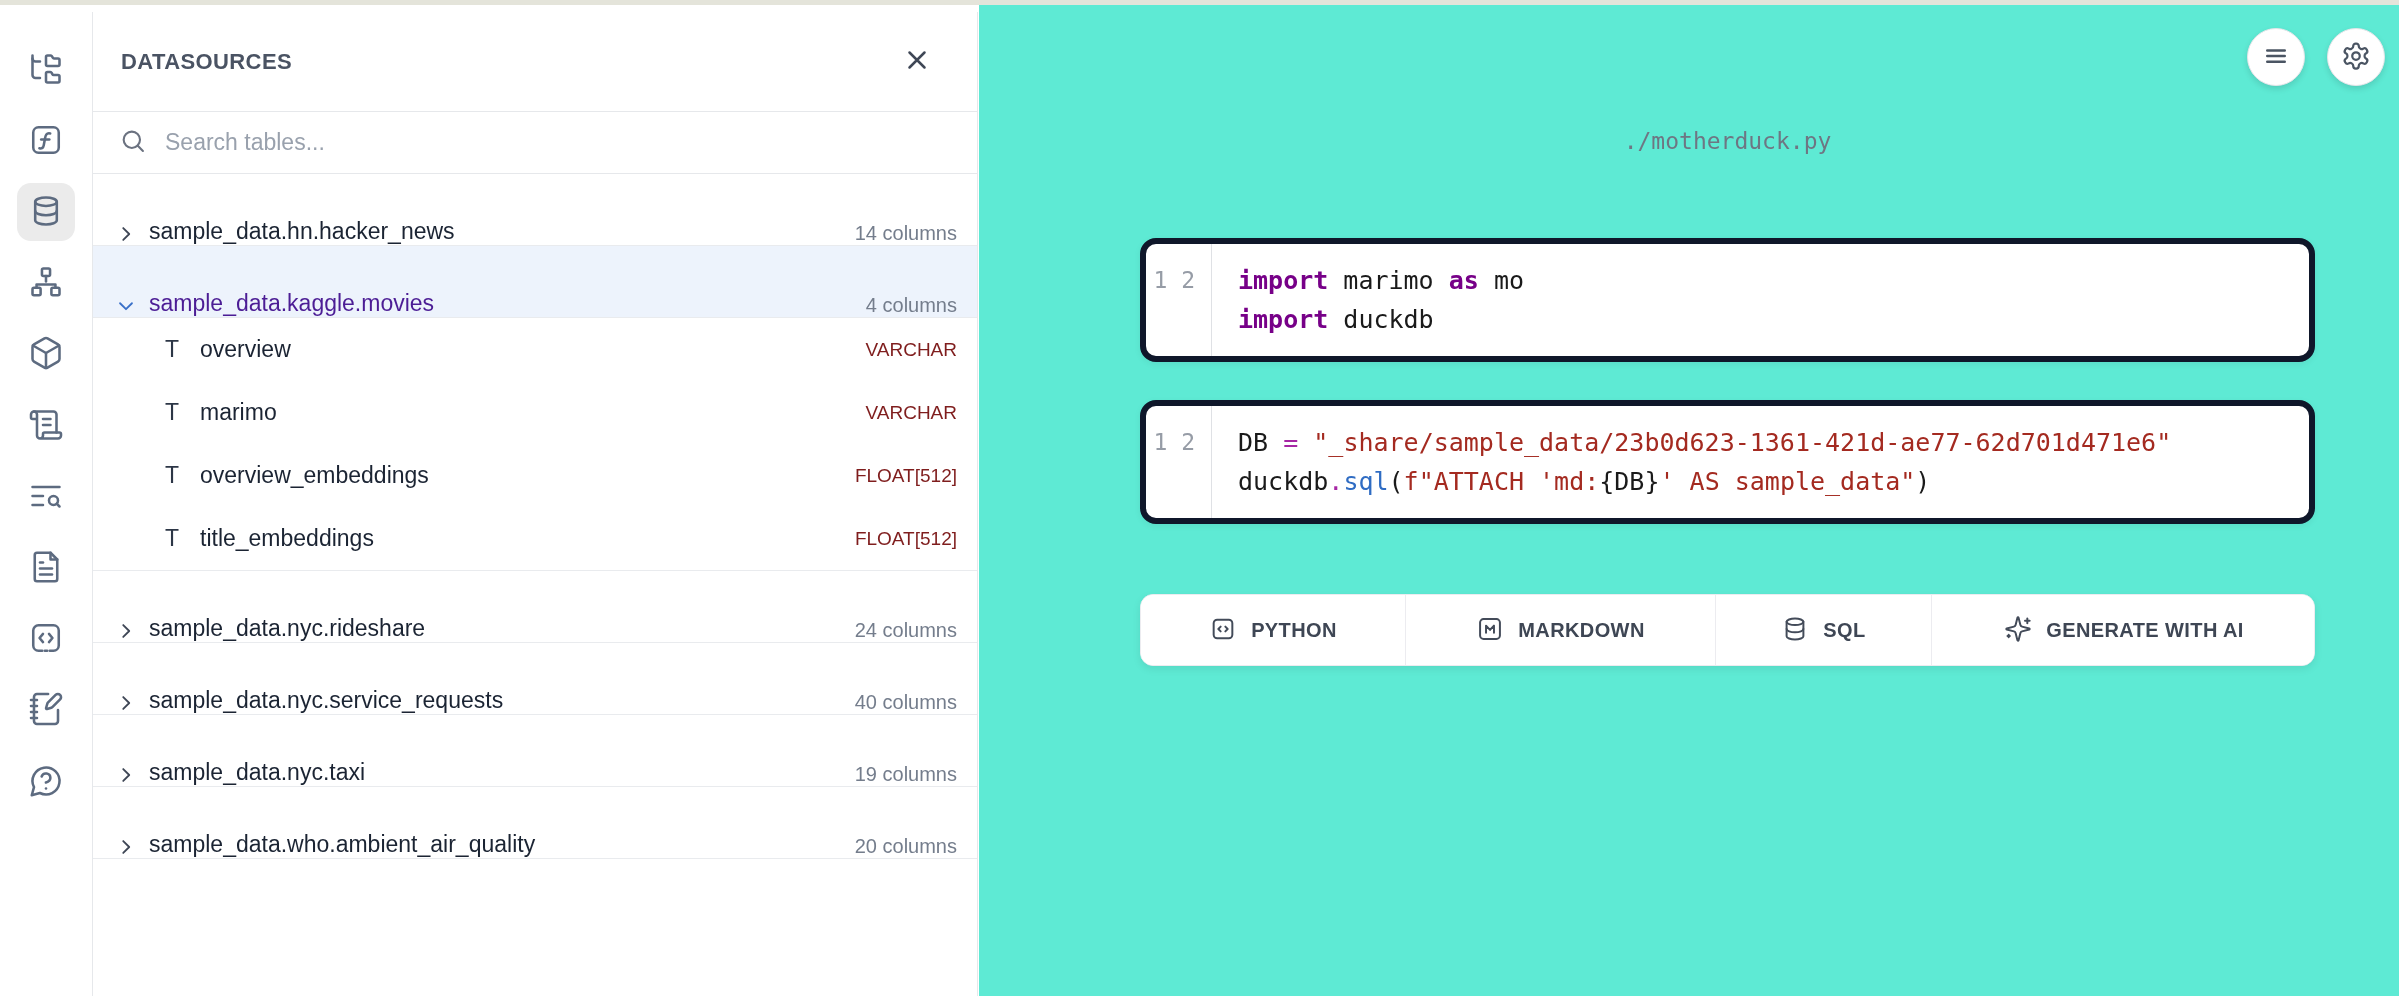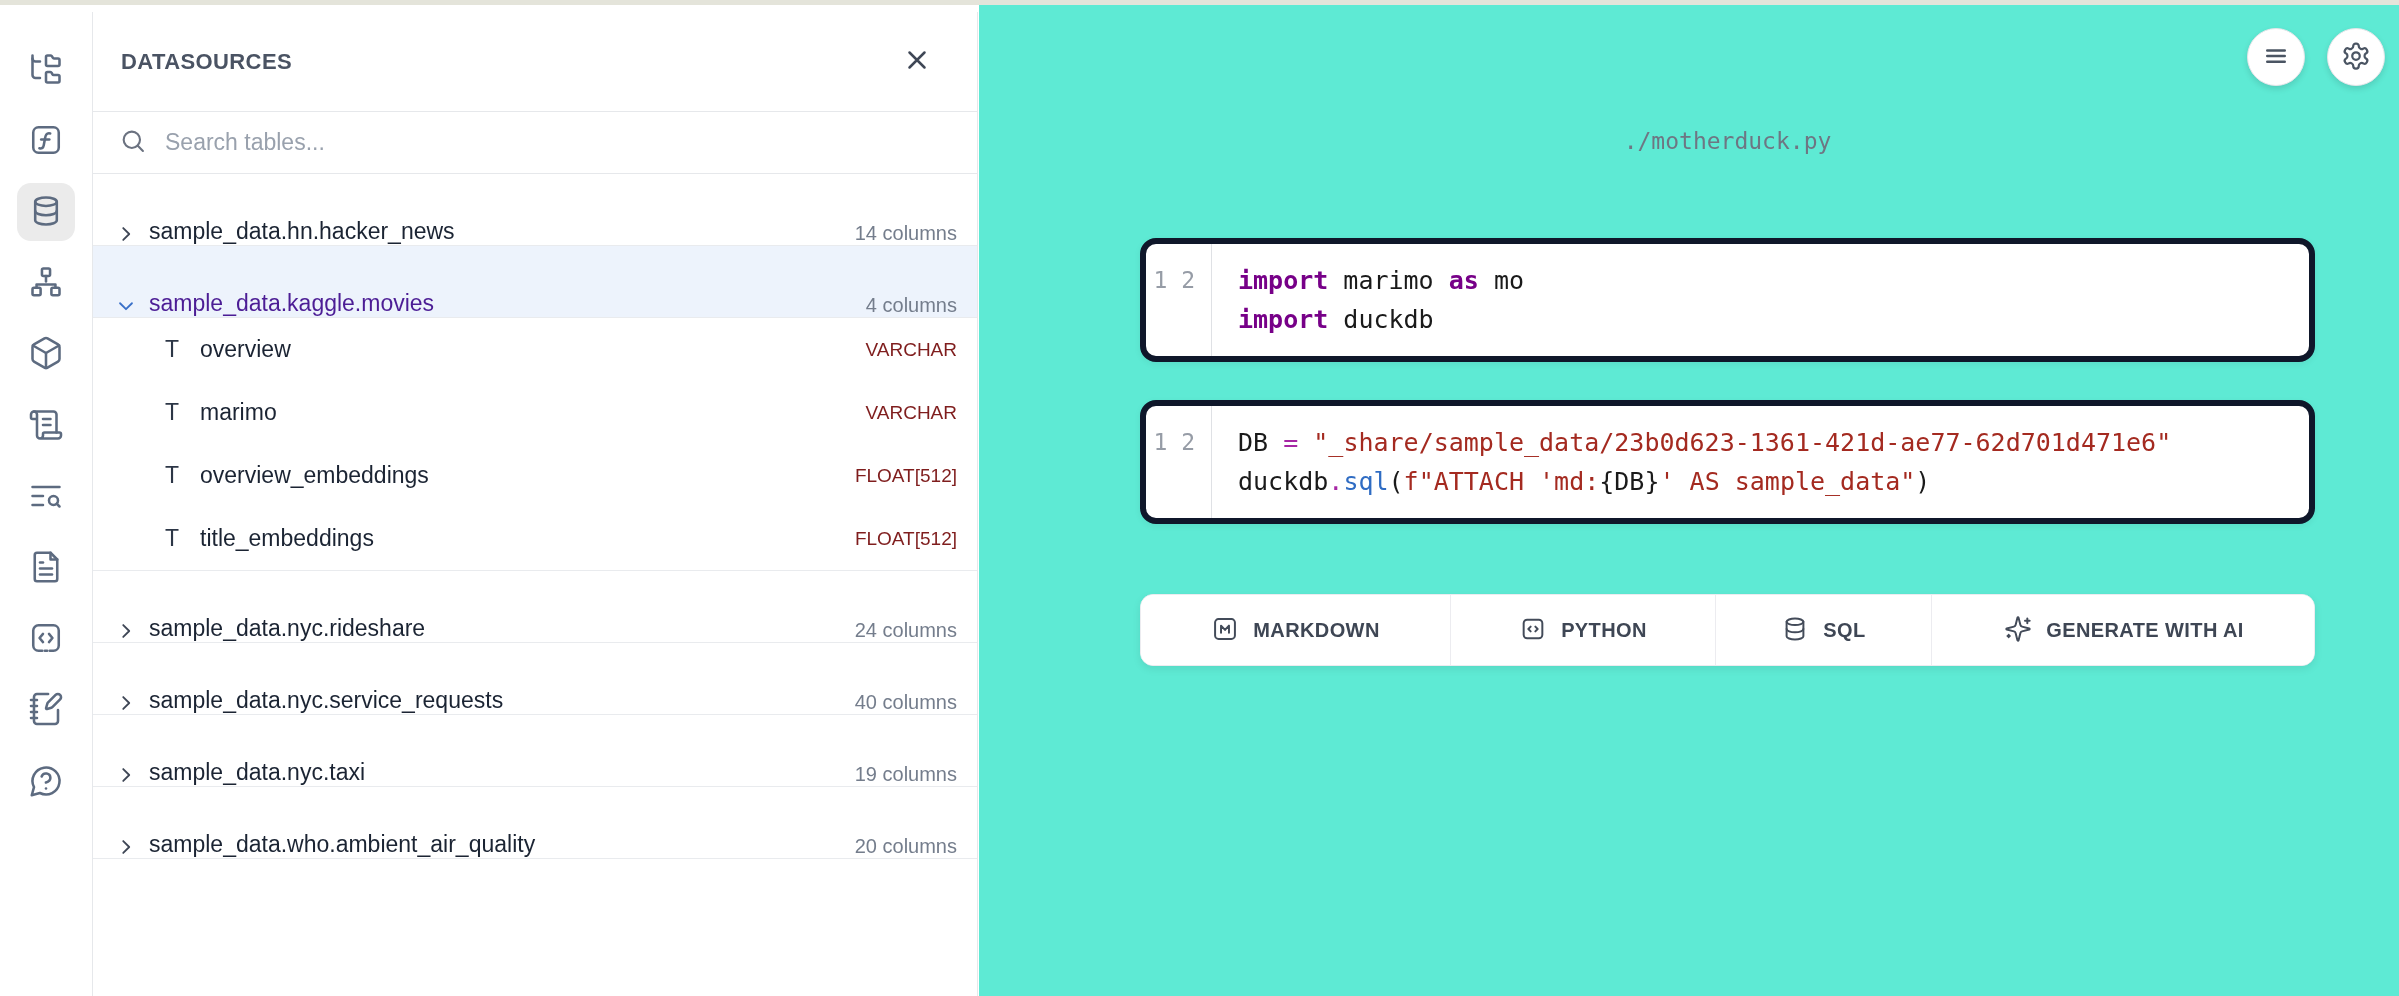--- a/index.html
+++ b/index.html
@@ -307,34 +307,34 @@
         </div>
         <div class="cell cell-2">
           <div class="gutter">1
 2</div>
           <div class="code"><span>DB </span><span class="tok-op">=</span><span> </span><span class="tok-str">"_share/sample_data/23b0d623-1361-421d-ae77-62d701d471e6"</span>
 <span>duckdb</span><span class="tok-op">.</span><span class="tok-fn">sql</span><span>(</span><span class="tok-str">f"ATTACH 'md:</span><span>{DB}</span><span class="tok-str">' AS sample_data"</span><span>)</span></div>
         </div>
       </div>
 
     <div class="add-cell-bar" id="add-cell-bar">
-        <button class="add-btn" style="flex: 0 0 310px;">
-          <span><svg viewBox="0 0 24 24" width="28" height="28" fill="none" stroke="currentColor" stroke-width="1.7" stroke-linecap="round" stroke-linejoin="round">
-              <rect x="3.5" y="3.5" width="17" height="17" rx="3"></rect>
-              <path d="M8.6 15.2V9.1l3.4 3.7 3.4-3.7v6.1"></path>
-            </svg></span>
-          <span class="lbl">MARKDOWN</span>
-        </button>
         <button class="add-btn" style="flex: 0 0 265px;">
           <span><svg viewBox="0 0 24 24" width="28" height="28" fill="none" stroke="currentColor" stroke-width="1.7" stroke-linecap="round" stroke-linejoin="round">
               <rect x="4" y="4" width="16" height="16" rx="3"></rect>
               <path d="m10 10-2 2 2 2"></path>
               <path d="m14 10 2 2-2 2"></path>
             </svg></span>
           <span class="lbl">PYTHON</span>
+        </button>
+        <button class="add-btn" style="flex: 0 0 310px;">
+          <span><svg viewBox="0 0 24 24" width="28" height="28" fill="none" stroke="currentColor" stroke-width="1.7" stroke-linecap="round" stroke-linejoin="round">
+              <rect x="3.5" y="3.5" width="17" height="17" rx="3"></rect>
+              <path d="M8.6 15.2V9.1l3.4 3.7 3.4-3.7v6.1"></path>
+            </svg></span>
+          <span class="lbl">MARKDOWN</span>
         </button>
         <button class="add-btn" style="flex: 0 0 216px;">
           <span><svg viewBox="0 0 24 24" width="28" height="28" fill="none" stroke="currentColor" stroke-width="1.7" stroke-linecap="round" stroke-linejoin="round">
               <ellipse cx="12" cy="5.8" rx="7.2" ry="2.8"></ellipse>
               <path d="M4.8 5.8v12.4c0 1.55 3.22 2.8 7.2 2.8s7.2-1.25 7.2-2.8V5.8"></path>
               <path d="M4.8 12c0 1.55 3.22 2.8 7.2 2.8s7.2-1.25 7.2-2.8"></path>
             </svg></span>
           <span class="lbl">SQL</span>
         </button>
         <button class="add-btn" style="flex: 0 0 384px;">

